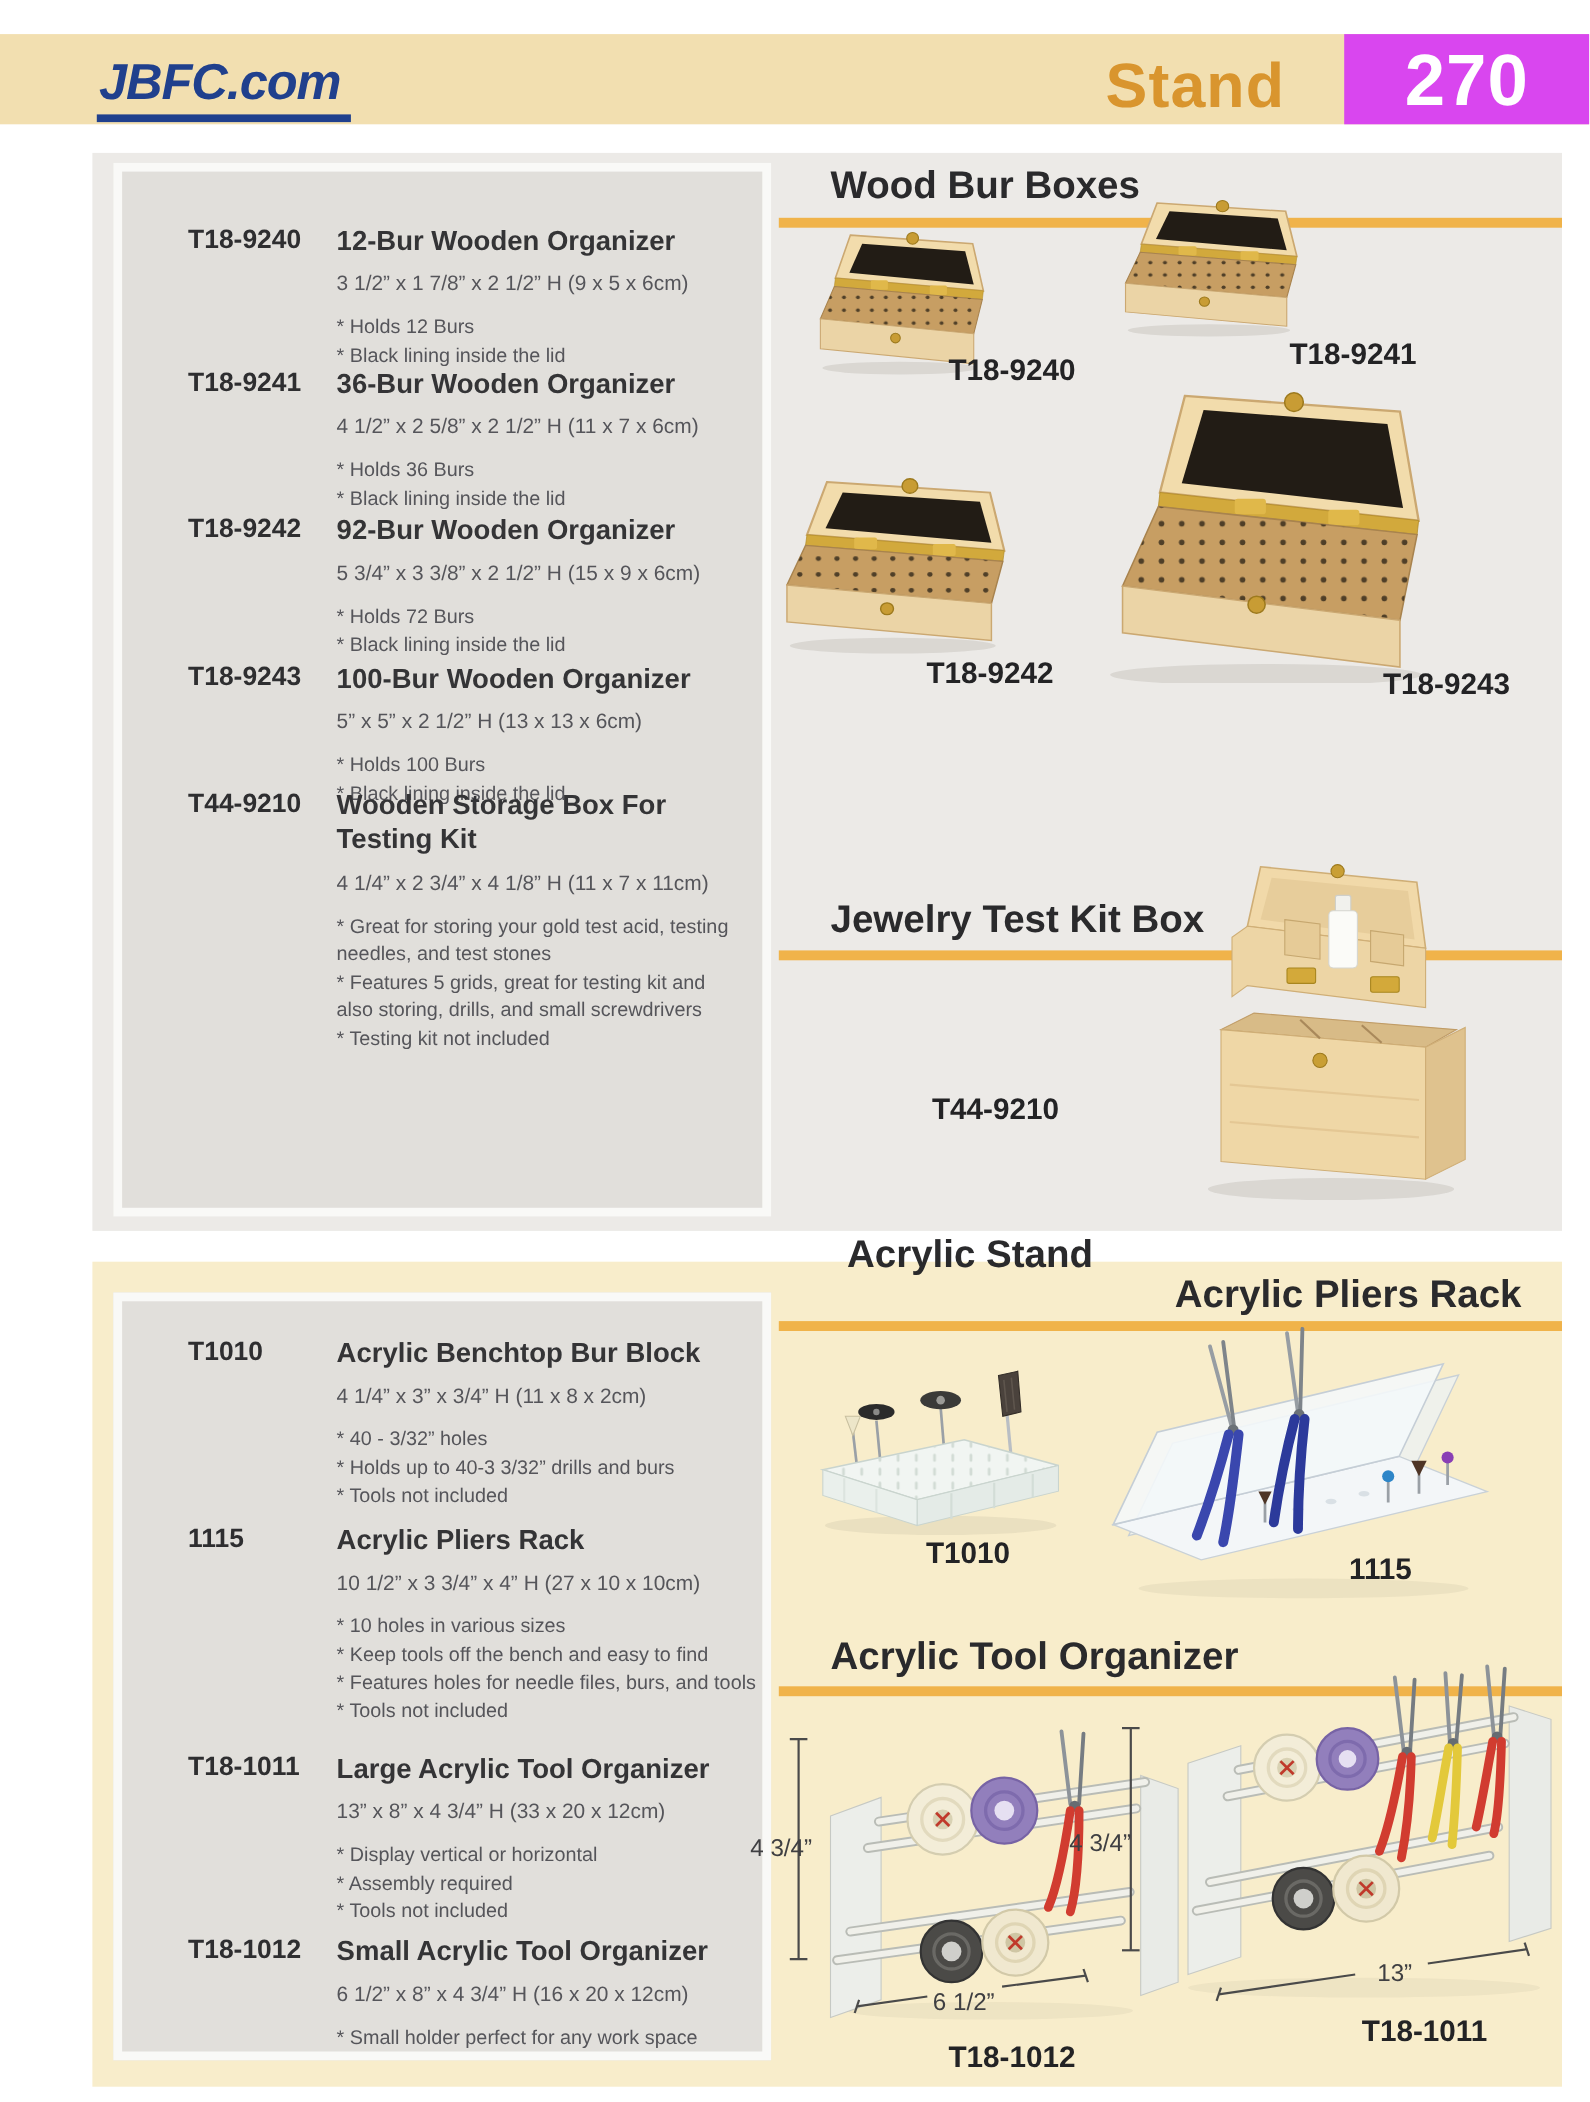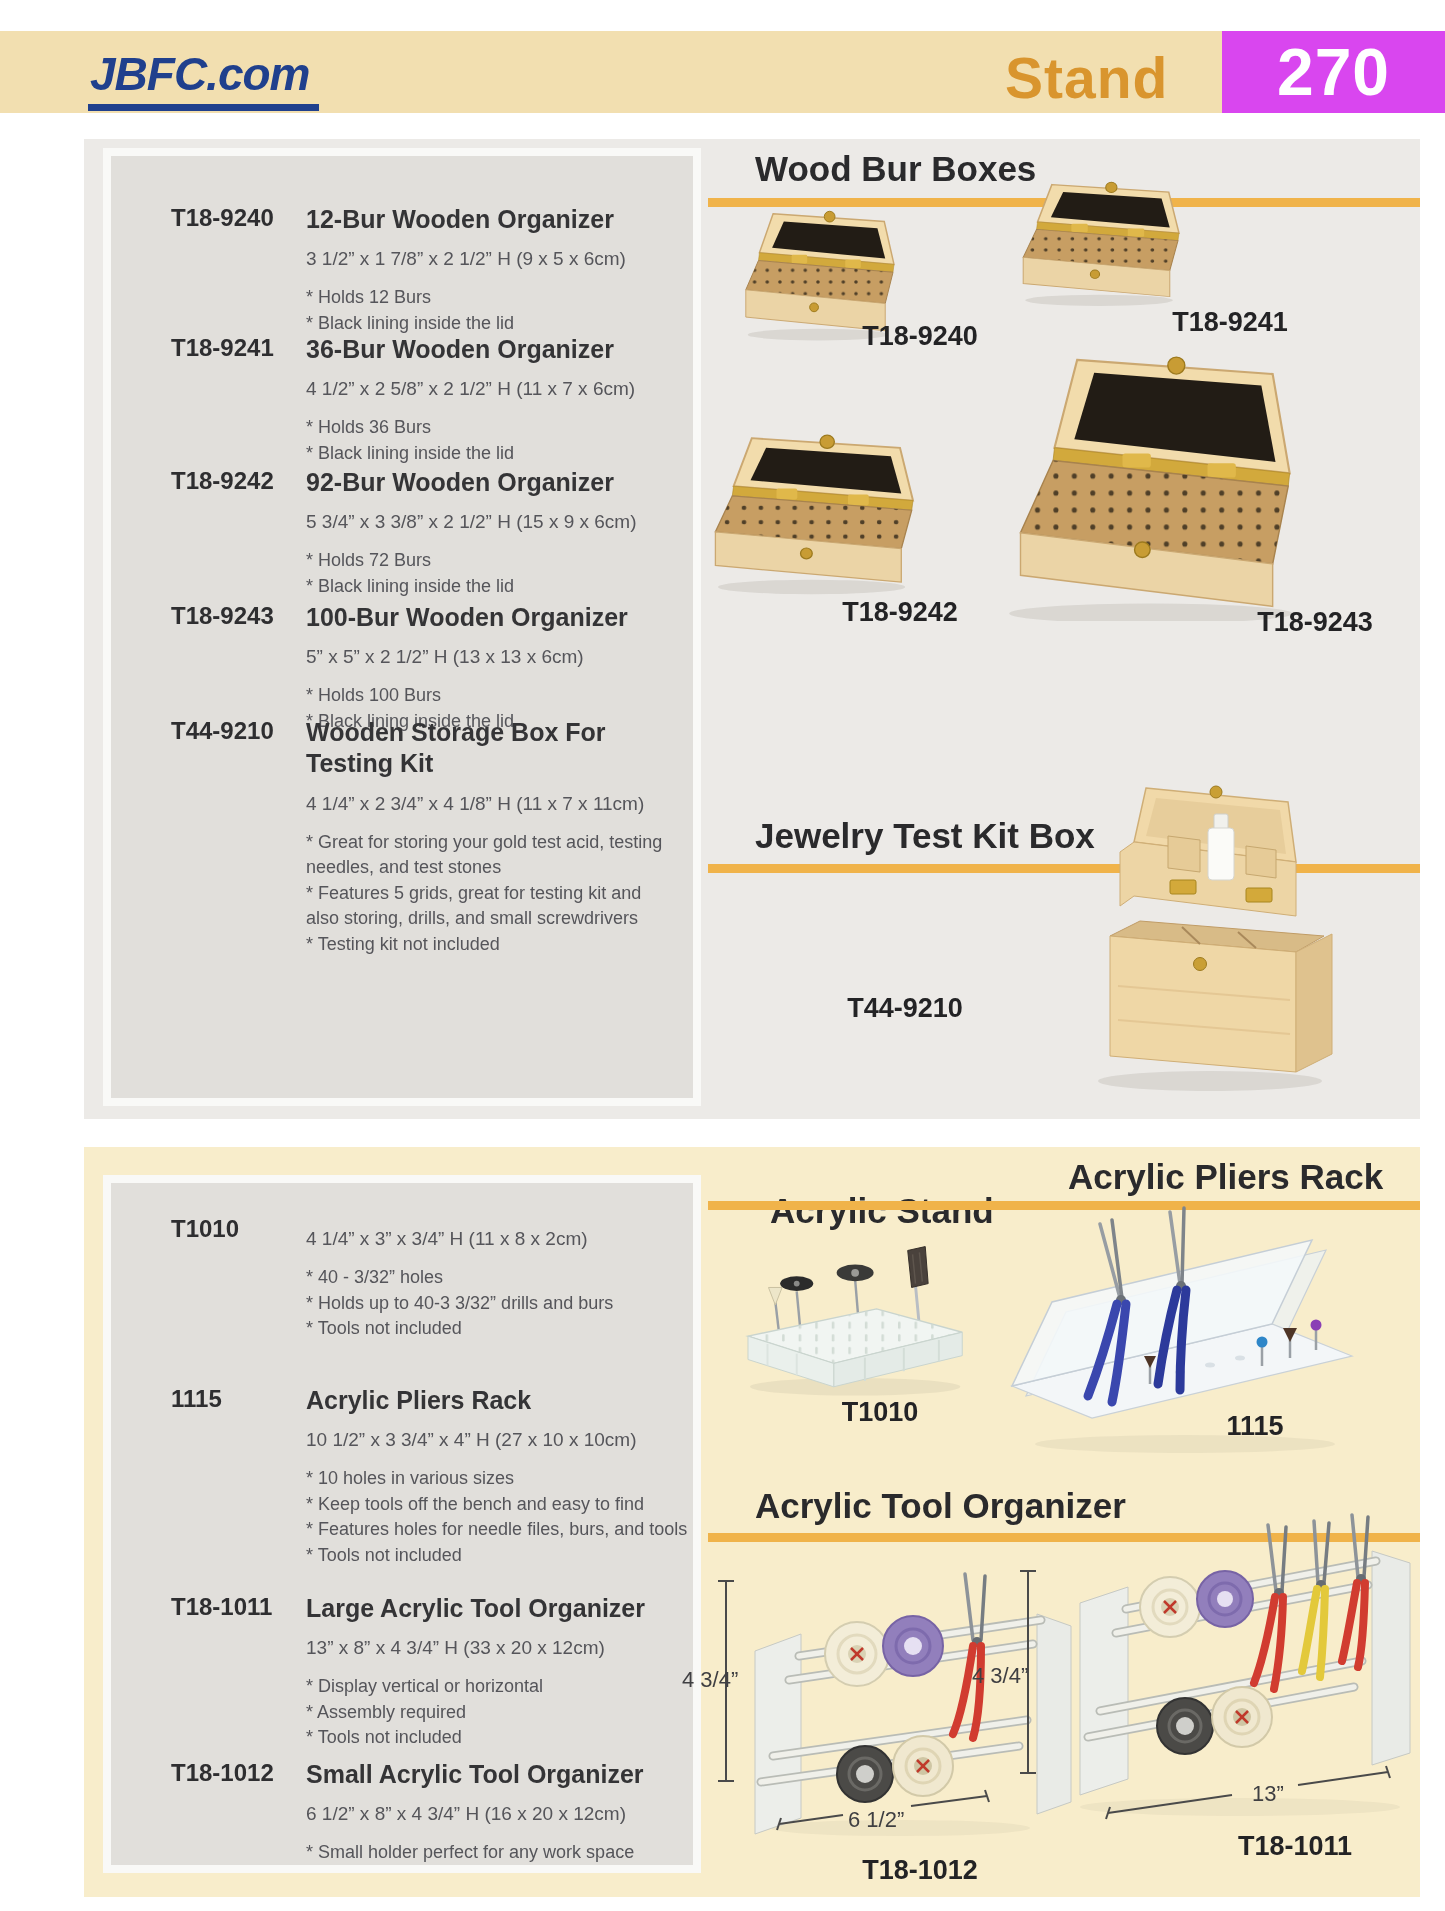--- a/index.html
+++ b/index.html
@@ -231,20 +231,21 @@
     </svg>
   </div>
   <div class="abs plabel" style="left:820px;top:972px">T44-9210</div>
 
   <div class="abs sect-bottom"></div>
   <div class="abs panel panel-bottom">
 
     <div class="abs prod" style="top:32px">
       <div class="code">T1010</div>
       <div class="pinfo">
+        <div class="pname">Acrylic Benchtop Bur Block</div>
         <div class="pdims">4 1/4” x 3” x 3/4” H (11 x 8 x 2cm)</div>
         <div class="pnotes">
           <div>* 40 - 3/32”  holes</div>
           <div>* Holds up to 40-3 3/32” drills and burs</div>
           <div>* Tools not included</div>
         </div>
       </div>
     </div>
 
     <div class="abs prod" style="top:202px">
@@ -279,21 +280,21 @@
       <div class="pinfo">
         <div class="pname">Small Acrylic Tool Organizer</div>
         <div class="pdims">6 1/2” x 8” x 4 3/4” H (16 x 20 x 12cm)</div>
         <div class="pnotes">
           <div>* Small holder perfect for any work space</div>
         </div>
       </div>
     </div>
   </div>
 
-  <div class="abs gtitle" style="left:770px;top:1170px">Acrylic Stand</div>
+  <div class="abs gtitle" style="left:770px;top:1100px">Acrylic Stand</div>
   <div class="abs gtitle" style="left:1068px;top:1136px">Acrylic Pliers Rack</div>
   <div class="abs rule" style="left:708px;top:1180px;width:712px"></div>
 
   <div class="abs" style="left:725px;top:1210px;width:270px;height:185px">
     <svg width="270" height="185" viewBox="0 0 270 190">
       <ellipse cx="130" cy="160" rx="108" ry="9" fill="rgba(80,80,70,0.08)"></ellipse>
 
       <line x1="48" y1="72" x2="52" y2="106" stroke="#9AA0A6" stroke-width="2.5"></line>
       <polygon points="41,58 55,58 48,76" fill="#EDE6C9" stroke="#C9C0A0"></polygon>
       <line x1="70" y1="62" x2="74" y2="104" stroke="#9AA0A6" stroke-width="2.5"></line>

